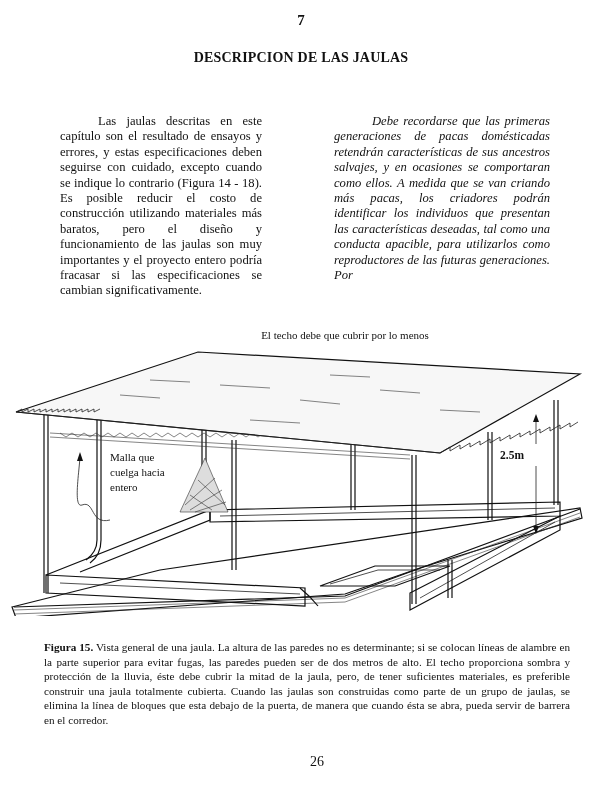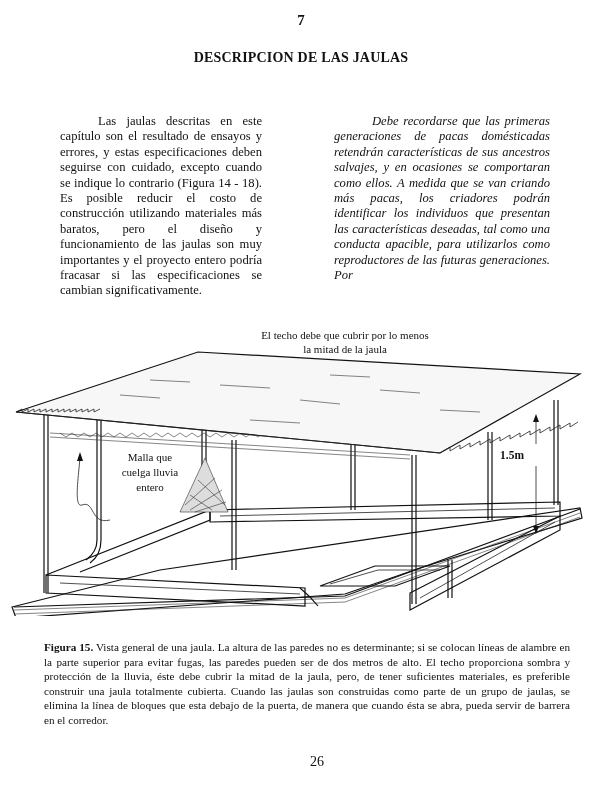--- a/index.html
+++ b/index.html
@@ -10,21 +10,21 @@
   .chapter-title { position: absolute; top: 50px; left: 0; width: 602px; text-align: center;
                    font-weight: bold; font-size: 14px; letter-spacing: 0.2px; }
   .col { position: absolute; top: 98px; font-size: 12.6px; line-height: 15.4px;
          text-align: justify; }
   .col-left { left: 44px; width: 234px; }
   .col-right { left: 318px; width: 248px; font-style: italic; }
   .col p { margin: 16px; text-indent: 38px; }
   .figure { position: absolute; left: 0; top: 326px; width: 602px; height: 290px; }
   .fig-title { position: absolute; left: 230px; top: 328px; width: 230px; text-align: center;
                font-size: 11px; line-height: 14px; }
-  .label { position: absolute; font-size: 11px; line-height: 15px; text-align: center;
+  .label { position: absolute; font-size: 11px; line-height: 15px; text-align: left;
            background: rgba(255,255,255,0.0); }
   .label-malla { left: 110px; top: 450px; width: 80px; }
   .label-height { left: 500px; top: 448px; font-weight: bold; font-size: 11.5px; }
   .caption { position: absolute; left: 44px; top: 622px; width: 526px; font-size: 11.2px;
              line-height: 14.6px; text-align: justify; margin-top: 18px; }
   .caption b { font-weight: bold; }
   .page-num { position: absolute; top: 754px; left: 16px; width: 602px; text-align: center;
               font-size: 14px; }
   svg .ln { stroke: #111; fill: none; stroke-width: 1.2; }
   svg .thin { stroke: #222; fill: none; stroke-width: 0.8; }
@@ -38,21 +38,20 @@
 
 <div class="col col-left">
   <p>Las jaulas descritas en este capítulo son el resultado de ensayos y errores, y estas especificaciones deben seguirse con cuidado, excepto cuando se indique lo contrario (Figura 14 - 18). Es posible reducir el costo de construcción utilizando materiales más baratos, pero el diseño y funcionamiento de las jaulas son muy importantes y el proyecto entero podría fracasar si las especificaciones se cambian significativamente.</p>
 </div>
 <div class="col col-right">
   <p>Debe recordarse que las primeras generaciones de pacas domésticadas retendrán características de sus ancestros salvajes, y en ocasiones se comportaran como ellos. A medida que se van criando más pacas, los criadores podrán identificar los individuos que presentan las características deseadas, tal como una conducta apacible, para utilizarlos como reproductores de las futuras generaciones. Por</p>
 </div>
 
 <div class="fig-title">
   <div>El techo debe que cubrir por lo menos</div>
-  <div>la mitad de la jaula</div>
 </div>
 
 <svg class="figure" viewBox="0 326 602 290" width="602" height="290">
 
   <g>
     <polygon class="ln" points="12,607 160,570 580,508 582,518 420,568 345,594 16,618" fill="#fff"></polygon>
     <path class="hatch" d="M14,610 L345,598 M14,614 L345,602 M345,598 L580,513 M345,602 L580,517"></path>
     <polyline class="ln" points="14,607 345,596 580,509"></polyline>
   </g>
 
@@ -106,20 +105,20 @@
 
   <g>
     <path class="thin" d="M536,418 L536,444 M536,466 L536,530"></path>
     <polygon points="536,414 533,422 539,422" fill="#111"></polygon>
     <polygon points="536,534 533,526 539,526" fill="#111"></polygon>
   </g>
 </svg>
 
 <div class="label label-malla">
   <div>Malla que</div>
-  <div>cuelga lluvia</div>
+  <div>cuelga hacia</div>
   <div>entero</div>
 </div>
-<div class="label label-height">1.5m</div>
+<div class="label label-height">2.5m</div>
 
 <div class="caption"><b>Figura 15.</b><span> Vista general de una jaula. La altura de las paredes no es determinante; si se colocan líneas de alambre en la parte superior para evitar fugas, las paredes pueden ser de dos metros de alto. El techo proporciona sombra y protección de la lluvia, éste debe cubrir la mitad de la jaula, pero, de tener suficientes materiales, es preferible construir una jaula totalmente cubierta.  Cuando las jaulas son construidas como parte de un grupo de jaulas, se elimina la línea de bloques que esta debajo de la puerta, de manera que cuando ésta se abra, pueda servir de barrera en el corredor.</span></div>
 
 <div class="page-num">26</div>
 
 </body></html>

